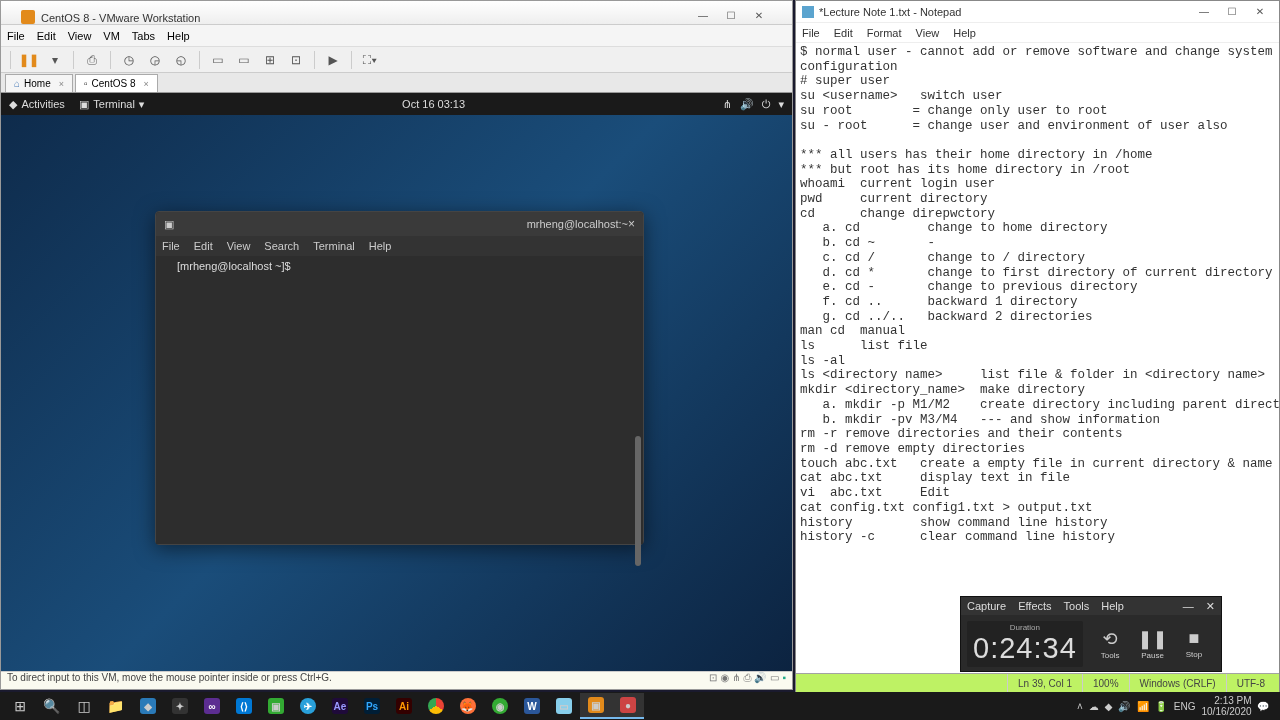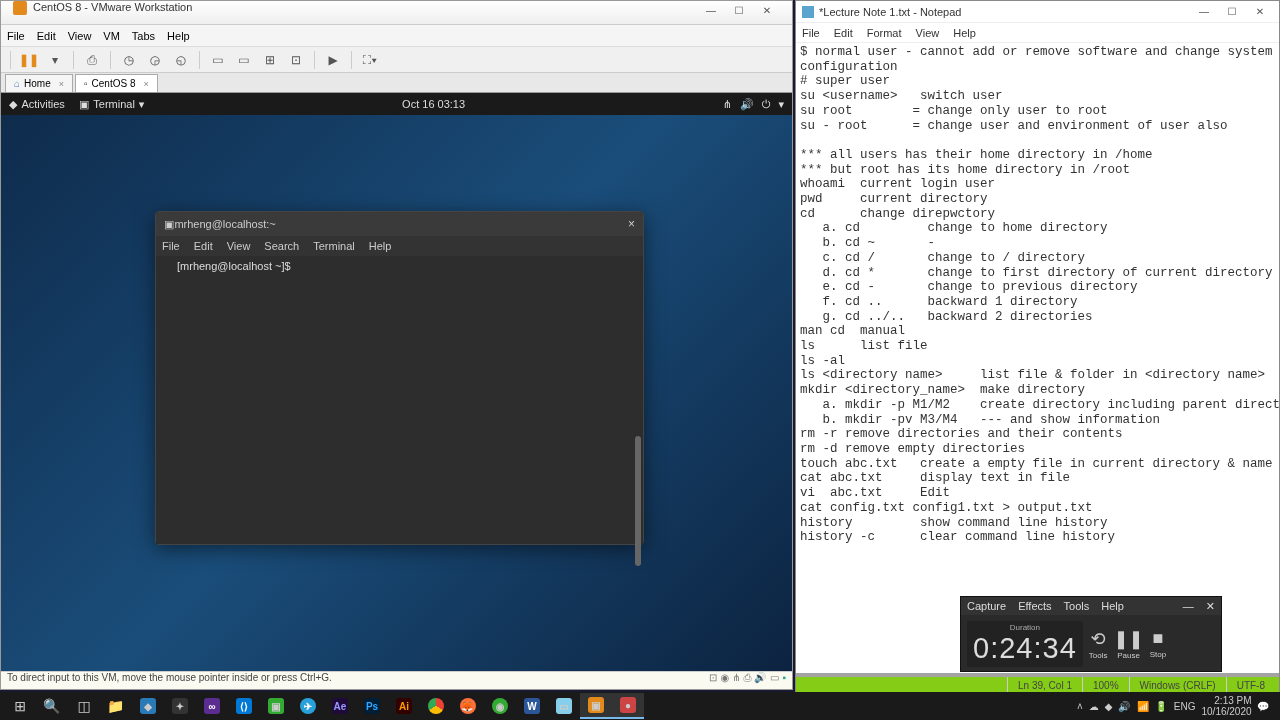--- a/index.html
+++ b/index.html
@@ -1,18 +1,18 @@
 <!DOCTYPE html>
 <html><head>
 <meta charset="utf-8">
 <style>
 *{box-sizing:border-box;margin:0;padding:0;font-family:"Segoe UI",Tahoma,sans-serif}
 body{width:1280px;height:720px;overflow:hidden;background:#1a1a2e;position:relative}
 .vmware{position:absolute;left:0;top:0;width:793px;height:690px;background:#f0f0f0;border:1px solid #999;display:flex;flex-direction:column}
-.vm-title{height:24px;background:linear-gradient(#fff,#eee);display:flex;align-items:flex-start;padding:0 12px;font-size:11px;border-bottom:1px solid #ccc}
+.vm-title{height:24px;background:linear-gradient(#fff,#eee);display:flex;align-items:flex-end;padding:0 20px;font-size:11px;border-bottom:1px solid #ccc}
 .vm-title-icon{width:14px;height:14px;background:#e28a1b;margin-right:6px;border-radius:2px}
 .vm-title-txt{flex:1;color:#333}
 .winbtns{display:flex;gap:2px}
 .winbtn{width:26px;height:18px;display:flex;align-items:center;justify-content:center;font-size:10px;color:#555}
 .vm-menu{height:22px;background:#f5f5f5;display:flex;align-items:center;padding:0 6px;font-size:11px;gap:12px;border-bottom:1px solid #ddd}
 .vm-tool{height:26px;background:#f0f0f0;display:flex;align-items:center;padding:0 6px;gap:4px;border-bottom:1px solid #ccc}
 .tbtn{width:22px;height:20px;display:flex;align-items:center;justify-content:center;font-size:12px;color:#555;border-radius:2px}
 .tsep{width:1px;height:18px;background:#ccc;margin:0 3px}
 .pause-btn{color:#e28a1b;font-weight:bold}
 .vm-tabs{height:20px;background:#e8e8e8;display:flex;align-items:flex-end;padding:0 4px;border-bottom:1px solid #999}
@@ -22,41 +22,41 @@
 .tab-x{font-size:9px;color:#888;margin-left:4px}
 .gnome{flex:1;background:linear-gradient(135deg,#0e2a4a,#1a4d7a,#0c2340);position:relative}
 .gbar{height:22px;background:#1a1a1a;display:flex;align-items:center;color:#ddd;font-size:11px;padding:0 8px}
 .g-act{display:flex;align-items:center;gap:4px}
 .g-left{display:flex;gap:14px}
 .g-center{flex:1;text-align:center}
 .g-right{display:flex;gap:8px;align-items:center}
 .g-icon{font-size:11px}
 .termwin{position:absolute;left:154px;top:118px;width:489px;height:334px;background:#2d2d2d;border:1px solid #444;border-radius:4px;box-shadow:0 4px 20px rgba(0,0,0,.5);display:flex;flex-direction:column}
 .t-title{height:24px;background:#3a3a3a;display:flex;align-items:center;padding:0 8px;color:#ccc;font-size:11px;border-radius:4px 4px 0 0}
-.t-title-txt{flex:1;text-align:left}
+.t-title-txt{flex:1;text-align:right}
 .t-close{font-size:12px;cursor:pointer}
 .t-menu{height:20px;background:#333;display:flex;align-items:center;padding:0 6px;gap:14px;font-size:11px;color:#ccc}
 .t-body{flex:1;background:#2d2d2d;padding:4px 21px;font-family:"Consolas","Courier New",monospace;font-size:11px;color:#ddd;position:relative}
 .t-scroll{position:absolute;right:2px;top:180px;width:6px;height:130px;background:#666;border-radius:3px}
 .vm-status{height:18px;background:#fafaf0;border-top:1px solid #ccc;font-size:10px;color:#444;display:flex;padding:0 6px}
 .vm-status-txt{flex:1}
 .vm-sicons{display:flex;gap:3px;font-size:10px;color:#777}
 .notepad{position:absolute;left:795px;top:0;width:485px;height:694px;background:#fff;border:1px solid #888;display:flex;flex-direction:column}
 .np-title{height:22px;background:#fff;display:flex;align-items:center;padding:0 6px;font-size:11px;border-bottom:1px solid #eee}
 .np-icon{width:12px;height:12px;background:#5ba4cf;margin-right:5px}
 .np-title-txt{flex:1;color:#333}
 .np-menu{height:20px;background:#fff;display:flex;align-items:center;padding:0 6px;gap:14px;font-size:11px;color:#333;border-bottom:1px solid #eee}
 .np-body{flex:1;padding:2px 4px;font-family:Consolas,"Courier New",monospace;font-size:12.5px;line-height:14.7px;color:#333;white-space:pre;overflow:hidden}
-.np-status{height:20px;background:#84cc16;border-top:4px solid #a3a3a3;display:flex;align-items:center;font-size:10px;color:#444;padding:0 4px}
+.np-status{height:20px;background:#bef264;border-top:1px solid #a3a3a3;display:flex;align-items:center;font-size:10px;color:#444;padding:0 4px}
 .np-s-cell{padding:0 10px;border-left:1px solid #ccc;height:100%;display:flex;align-items:center}
 .np-s-cell:first-child{flex:1;border-left:none}
 .recorder{position:absolute;left:960px;top:596px;width:262px;height:76px;background:#2a2a2a;border:1px solid #111;color:#ddd;font-size:11px;z-index:5}
 .rec-title{height:18px;background:#333;display:flex;align-items:center;padding:0 6px;gap:12px;font-size:11px}
 .rec-title span.flex{flex:1}
-.rec-body{display:flex;align-items:center;height:57px;padding:0 6px;gap:6px}
+.rec-body{display:flex;align-items:center;height:57px;padding:0 6px;gap:18px}
 .rec-time-box{background:#222;padding:2px 6px;border-radius:2px;text-align:center}
 .rec-dur{font-size:8px;color:#aaa}
 .rec-time{font-size:29px;font-family:Liberation Sans, sans-serif;letter-spacing:1px}
 .rec-btn{display:flex;flex-direction:column;align-items:center;font-size:8px;color:#ccc;gap:1px}
 .rec-btn-icon{font-size:18px}
 .taskbar{position:absolute;left:0;bottom:0;width:1280px;height:28px;background:#1a1a1a;display:flex;align-items:center;padding:0 4px}
 .tb-btn{width:32px;height:26px;display:flex;align-items:center;justify-content:center;color:#ccc;font-size:14px}
 .tb-btn.active{background:#333;border-bottom:2px solid #76b9ed}
 .tb-spacer{flex:1}
 .tray{display:flex;align-items:center;gap:6px;color:#ccc;font-size:10px;padding-right:6px}

